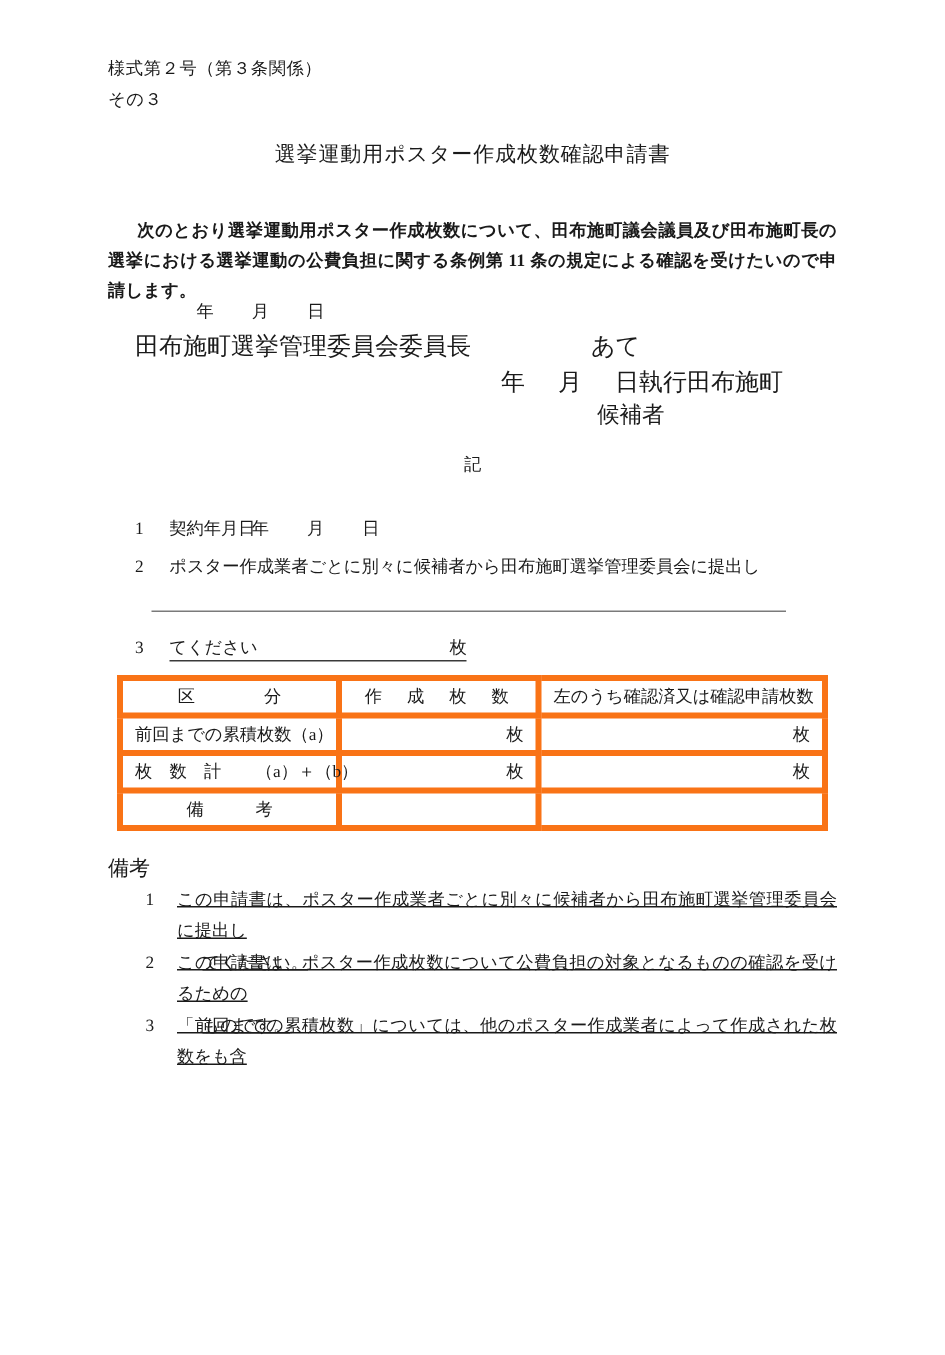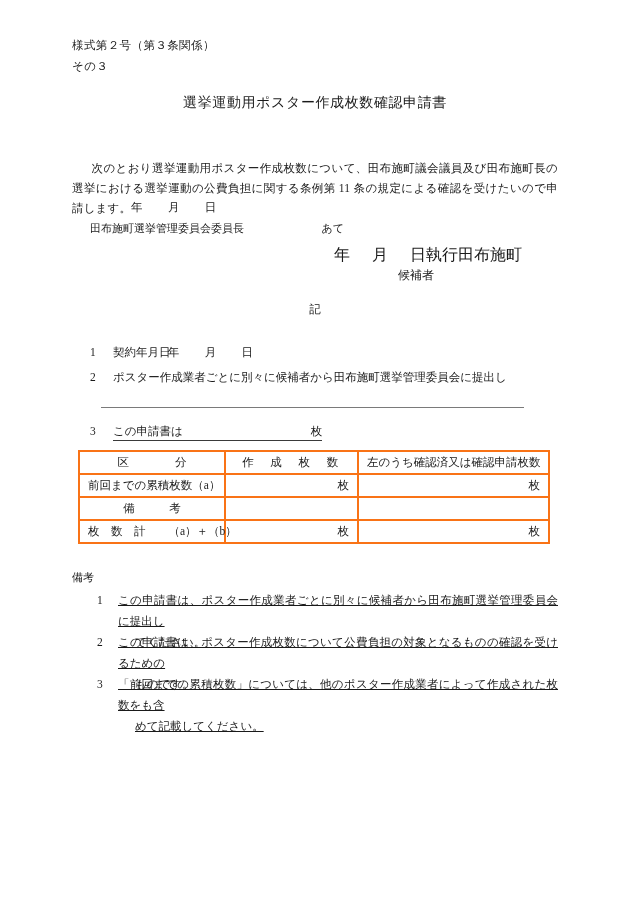--- a/index.html
+++ b/index.html
@@ -42,65 +42,66 @@
     text-align: center;
     font-size: 14px;
     letter-spacing: 0.6px;
     white-space: nowrap;
   }
 
   
   .intro {
     position: absolute;
     left: 72px;
-    top: 158px;
+    top: 144px;
     width: 486px;
     font-size: 11.5px;
     line-height: 20px;
     text-align: justify;
     text-indent: 1.7em;
     letter-spacing: 0.15px;
+    font-weight: bold;
   }
 
   
   .date-line-left {
     position: absolute;
     left: 131px;
     top: 200px;
     font-size: 11.5px;
     white-space: nowrap;
   }
   .date-line-left .g { display: inline-block; width: 34px; }
 
   
   .addressee {
     position: absolute;
     left: 90px;
     top: 221px;
-    font-size: 11px;
+    font-size: 16px;
     white-space: nowrap;
   }
   .addressee .sep { display: inline-block; width: 72px; }
 
   
   .election-line {
     position: absolute;
     left: 334px;
     top: 245px;
     font-size: 16px;
     white-space: nowrap;
   }
   .election-line .g { display: inline-block; width: 34px; }
   .election-line .gap-wide { display: inline-block; width: 104px; }
 
   .candidate-line {
     position: absolute;
     left: 398px;
     top: 267px;
-    font-size: 12px;
+    font-size: 15px;
     white-space: nowrap;
   }
 
   
   .ki {
     position: absolute;
     top: 302px;
     left: 0;
     width: 630px;
     text-align: center;
@@ -145,41 +146,41 @@
   .count-table {
     position: absolute;
     left: 78px;
     top: 450px;
     width: 470px;
     border-collapse: collapse;
     table-layout: fixed;
     font-size: 11.5px;
   }
   .count-table td {
-    border: 2px solid #f97316;
+    border: 4px solid #f97316;
     height: 21px;
     padding: 0 8px;
     vertical-align: middle;
     white-space: nowrap;
   }
   .count-table .c-div   { width: 146px; }
   .count-table .c-made  { width: 133px; }
   .count-table .c-conf  { width: 191px; }
   .head-cell { text-align: center; }
   .lbl-center { text-align: center; }
   .lbl-left { text-align: right; }
   .unit-cell { text-align: right; }
   .sp2 { letter-spacing: 2.6px; }
 
   
   .notes-title {
     position: absolute;
     left: 72px;
     top: 570px;
-    font-size: 11px;
+    font-size: 14px;
   }
   .note {
     position: absolute;
     left: 97px;
     width: 461px;
     font-size: 11.5px;
     line-height: 21px;
   }
   .note .num {
     position: absolute;
@@ -245,63 +246,63 @@
 
   <div class="item" id="item-2">
     <span class="num">2</span>
     <span>ポスター作成業者ごとに別々に候補者から田布施町選挙管理委員会に提出し</span>
   </div>
 
   <div class="fill-rule"></div>
 
   <div class="item" id="item-3">
     <span class="num">3</span>
-    <span class="ul"><span>この申請書は</span><span class="blank"></span><span>枚</span></span>
+    <span class="ul"><span>てください</span><span class="blank"></span><span>枚</span></span>
   </div>
 
   <table class="count-table">
     <colgroup>
       <col class="c-div">
         <col class="c-made">
         <col class="c-conf">
     </colgroup>
     <tbody>
       <tr>
         <td class="head-cell">区　　　　分</td>
         <td class="head-cell sp2">作　成　枚　数</td>
         <td class="head-cell">左のうち確認済又は確認申請枚数</td>
       </tr>
       <tr>
         <td class="lbl-left">前回までの累積枚数（a）</td>
         <td class="unit-cell">枚</td>
         <td class="unit-cell">枚</td>
       </tr>
       <tr>
+        <td class="lbl-left">枚　数　計　　（a）＋（b）</td>
+        <td class="unit-cell">枚</td>
+        <td class="unit-cell">枚</td>
+      </tr>
+      <tr>
         <td class="lbl-center">備　　　考</td>
         <td class="unit-cell"></td>
         <td class="unit-cell"></td>
       </tr>
-      <tr>
-        <td class="lbl-left">枚　数　計　　（a）＋（b）</td>
-        <td class="unit-cell">枚</td>
-        <td class="unit-cell">枚</td>
-      </tr>
     </tbody>
   </table>
 
   <div class="notes-title">備考</div>
 
   <div class="note" id="note-1">
     <span class="num">1</span>
     <span class="body"><span>この申請書は、ポスター作成業者ごとに別々に候補者から田布施町選挙管理委員会に提出し</span><span class="cont">てください。</span></span>
   </div>
 
   <div class="note" id="note-2">
     <span class="num">2</span>
     <span class="body"><span>この申請書は、ポスター作成枚数について公費負担の対象となるものの確認を受けるための</span><span class="cont">ものです。</span></span>
   </div>
 
   <div class="note" id="note-3">
     <span class="num">3</span>
-    <span class="body"><span>「前回までの累積枚数」については、他のポスター作成業者によって作成された枚数をも含</span><span class="cont">めて記載してください。</span></span>
+    <span class="body"><span>「前回までの累積枚数」については、他のポスター作成業者によって作成された枚数をも含</span></span>
   </div>
 
 </div>
 
 </body></html>

